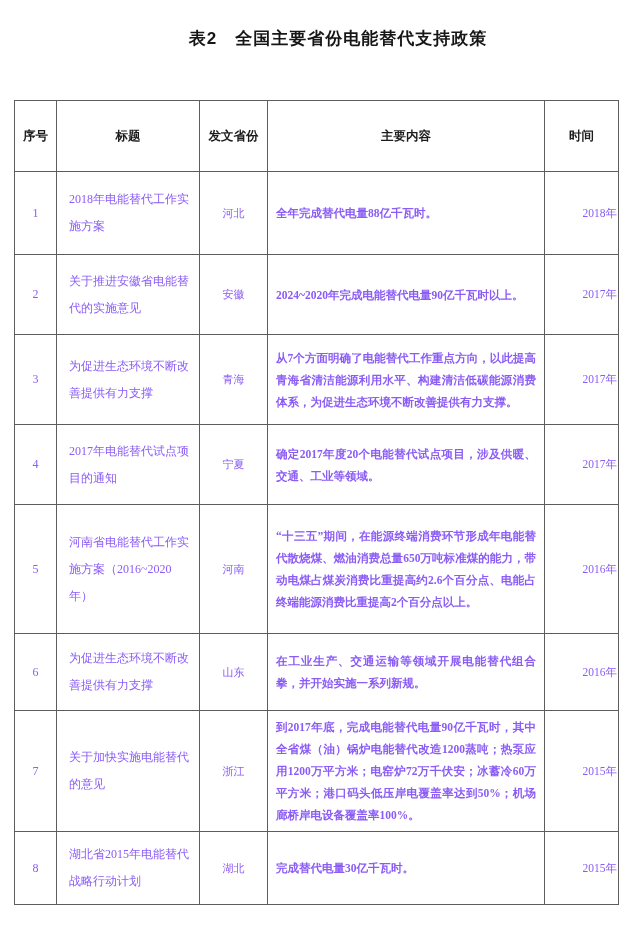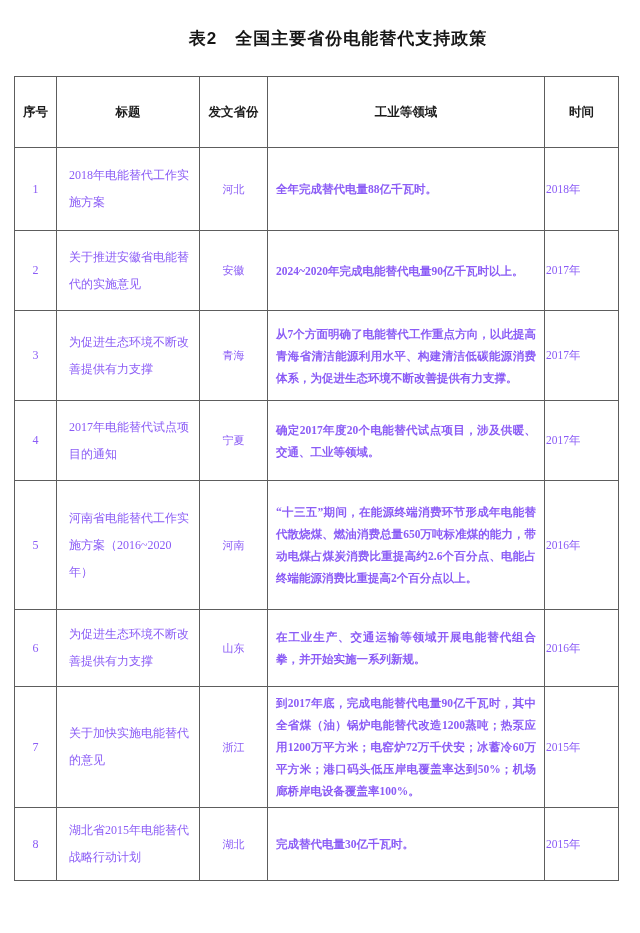--- a/index.html
+++ b/index.html
@@ -25,21 +25,21 @@
     text-align: center;
     font-family: "Liberation Sans", "DejaVu Sans", sans-serif;
     font-weight: bold;
     font-size: 17px;
     letter-spacing: 1px;
     color: #161616;
   }
   table.policy-table {
     position: absolute;
     left: 14px;
-    top: 76px;
+    top: 100px;
     width: 604px;
     border-collapse: collapse;
     table-layout: fixed;
   }
   .policy-table th,
   .policy-table td {
     border: 1px solid #5d5d5d;
     vertical-align: middle;
     overflow: hidden;
   }
@@ -72,21 +72,21 @@
     font-size: 11px;
   }
   td.c-content {
     padding: 5px 8px;
     line-height: 22px;
     text-align: justify;
     text-justify: inter-ideograph;
     font-weight: bold;
   }
   td.c-time {
-    text-align: left;
+    text-align: right;
     font-size: 11.5px;
   }
   
   tr.hr  { height: 70px; }
   tr.r0  { height: 83px; }
   tr.r1  { height: 80px; }
   tr.r2  { height: 90px; }
   tr.r3  { height: 80px; }
   tr.r4  { height: 129px; }
   tr.r5  { height: 77px; }
@@ -106,21 +106,21 @@
       <col style="width:143px">
       <col style="width:68px">
       <col style="width:277px">
       <col style="width:74px">
     </colgroup>
     <thead>
       <tr class="hr">
         <th>序号</th>
         <th>标题</th>
         <th>发文省份</th>
-        <th>工业等领域</th>
+        <th>主要内容</th>
         <th>时间</th>
       </tr>
     </thead>
     <tbody>
       <tr class="r0">
         <td class="c-no">1</td>
         <td class="c-title">2018年电能替代工作实施方案</td>
         <td class="c-prov">河北</td>
         <td class="c-content">全年完成替代电量88亿千瓦时。</td>
         <td class="c-time">2018年</td>

